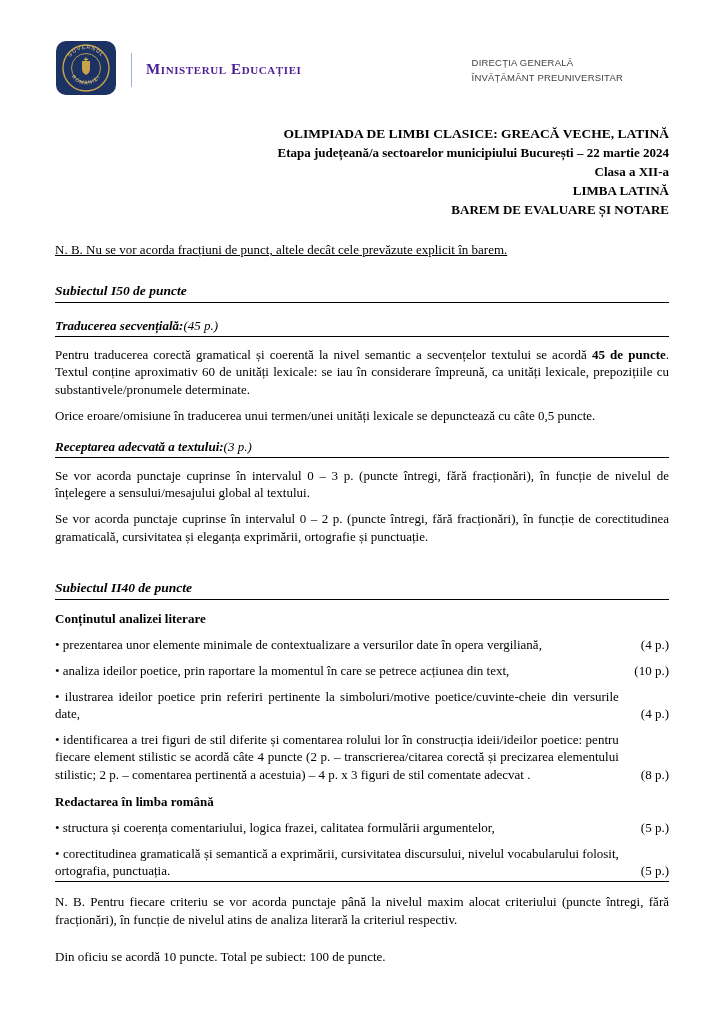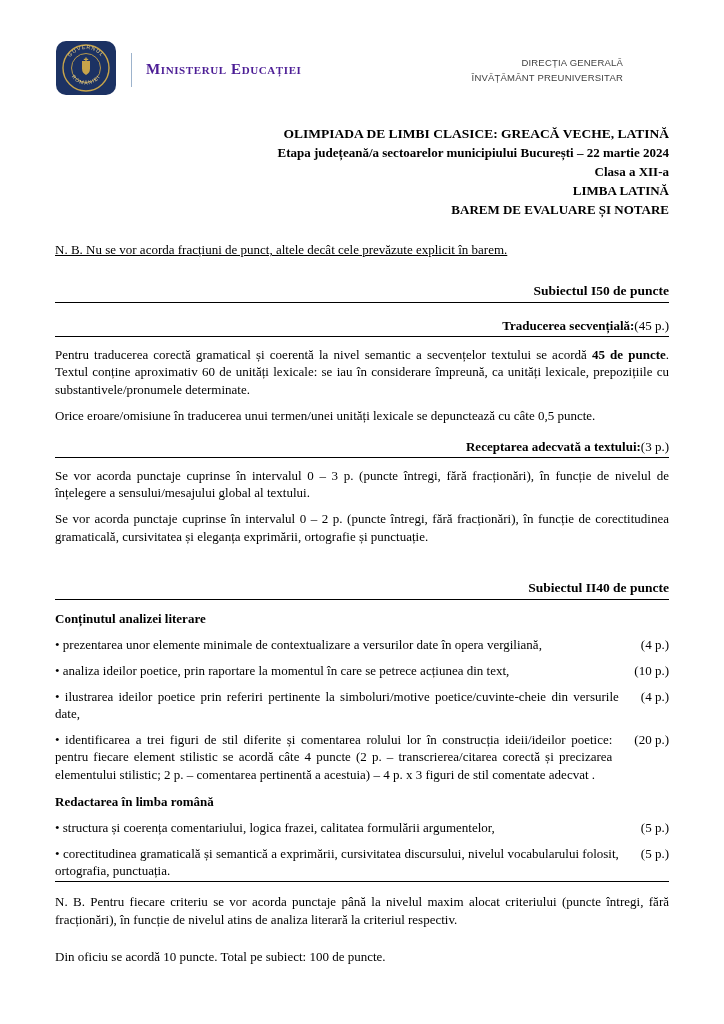--- a/index.html
+++ b/index.html
@@ -12,43 +12,43 @@
   }
   
   .header { display:flex; align-items:center; margin-bottom:24px; }
   .logo-wrap { flex:0 0 auto; }
   .header-divider { width:1px; height:34px; background:#9db3cc; margin:0 14px 0 14px; }
   .ministry-name {
     font-variant:small-caps; font-weight:bold; letter-spacing:.6px;
     font-size:15px; color:#4c1d95;
   }
   .header-right {
-    margin-left:auto; padding-right:46px; text-align:right;
+    margin-left:auto; padding-right:46px; text-align:left;
     font-family:"Liberation Sans","DejaVu Sans",sans-serif;
     font-size:9.5px; color:#3f3f3f; line-height:1.6; letter-spacing:.2px;
   }
   
   .title-block { text-align:right; font-weight:bold; margin-top:22px; }
   .title-block div { line-height:19px; }
   .title-main { font-size:13.5px; }
   
   .nb-top { margin-top:22px; text-decoration:underline; }
   .rule-row {
-    display:flex; justify-content:flex-end; align-items:flex-end;
-    border-bottom:1px solid #000; padding-bottom:2px;
+    display:flex; justify-content:flex-start; align-items:flex-end;
+    border-bottom:1px solid #000; padding-bottom:2px;font-style:italic;
   }
   .section-rule { margin:24px 0 10px; }
   .section-rule .lbl, .section-rule .pts { font-weight:bold; font-size:13.5px; }
   .head-row { margin:14px 0 9px; }
   .head-row .lbl { font-weight:bold; }
   .head-row .pts { font-weight:normal; }
   p.body-par { text-align:justify; margin:9px 0; }
   .bold-inline { font-weight:bold; }
   .subheading { font-weight:bold; margin:10px 0 7px; }
-  .bullet-row { display:flex; margin:9px 0;gap:12px; }
+  .bullet-row { display:flex; align-items:flex-end; margin:9px 0;gap:12px; }
   .bullet-row .btext { flex:1; text-align:justify; }
   .bullet-row .pts { margin-left:10px; white-space:nowrap; }
   .bullet-row.with-rule { border-bottom:1px solid #000; padding-bottom:2px; }
   .nb-par { text-align:justify; margin-top:11px; }
   .footer-par { margin-top:20px; }
 </style>
 </head>
 <body>
 
 <div class="page">
@@ -126,21 +126,21 @@
   <div class="bullet-row">
     <span class="btext">• analiza ideilor poetice, prin raportare la momentul în care se petrece acțiunea din text,</span>
     <span class="pts">(10 p.)</span>
   </div>
   <div class="bullet-row">
     <span class="btext">• ilustrarea ideilor poetice prin referiri pertinente la simboluri/motive poetice/cuvinte-cheie din versurile date,</span>
     <span class="pts">(4 p.)</span>
   </div>
   <div class="bullet-row">
     <span class="btext">• identificarea a trei figuri de stil diferite și comentarea rolului lor în construcția ideii/ideilor poetice: pentru fiecare element stilistic se acordă câte 4 puncte (2 p. – transcrierea/citarea corectă și precizarea elementului stilistic; 2 p. – comentarea pertinentă a acestuia) – 4 p. x 3 figuri de stil comentate adecvat .</span>
-    <span class="pts">(20 p.)</span>
+    <span class="pts">(8 p.)</span>
   </div>
 
   <div class="subheading">Redactarea în limba română</div>
 
   <div class="bullet-row">
     <span class="btext">• structura și coerența comentariului, logica frazei, calitatea formulării argumentelor,</span>
     <span class="pts">(5 p.)</span>
   </div>
   <div class="bullet-row with-rule">
     <span class="btext">• corectitudinea gramaticală și semantică a exprimării, cursivitatea discursului, nivelul vocabularului folosit, ortografia, punctuația.</span>

